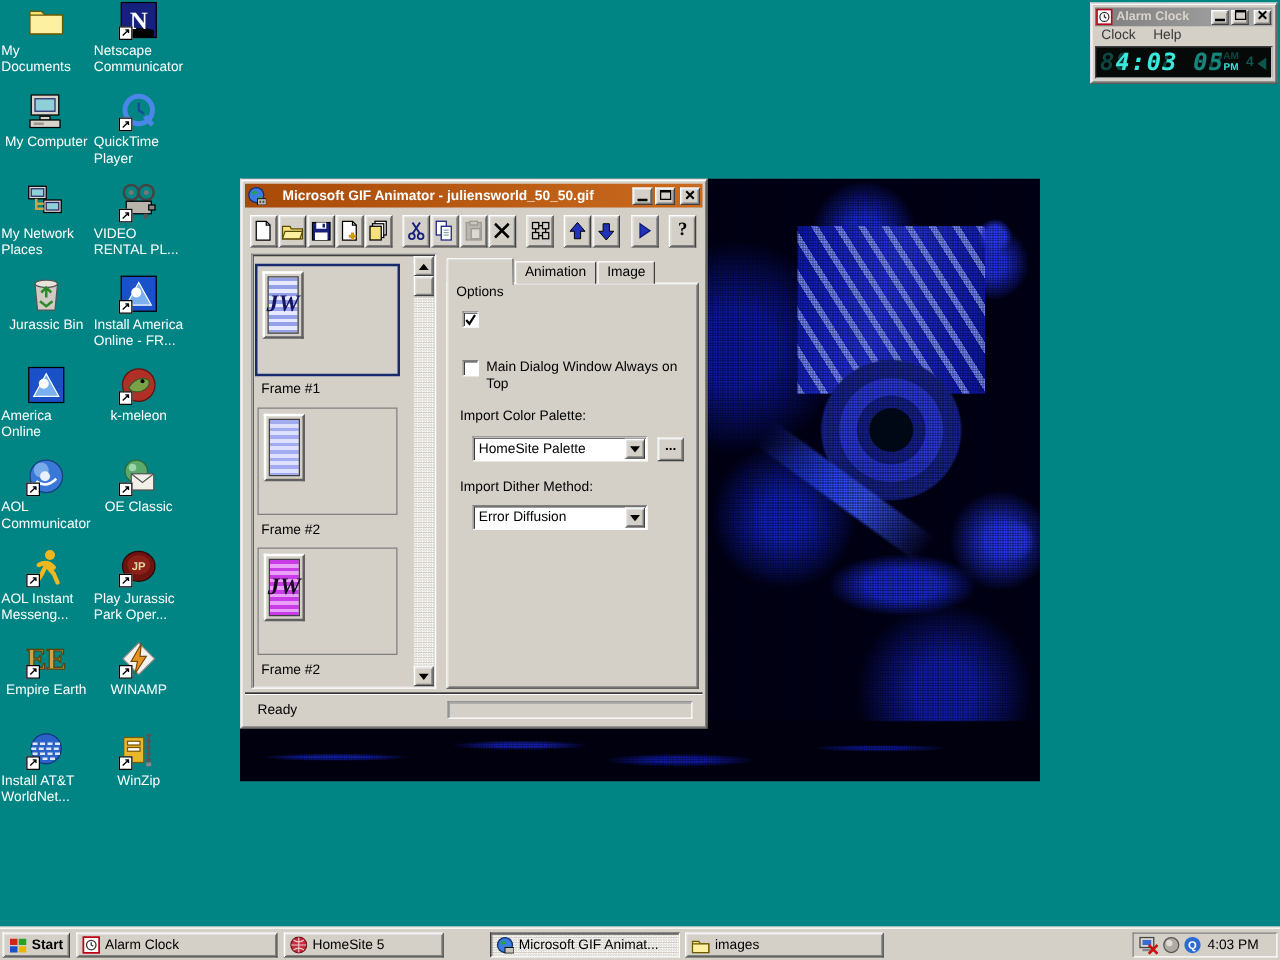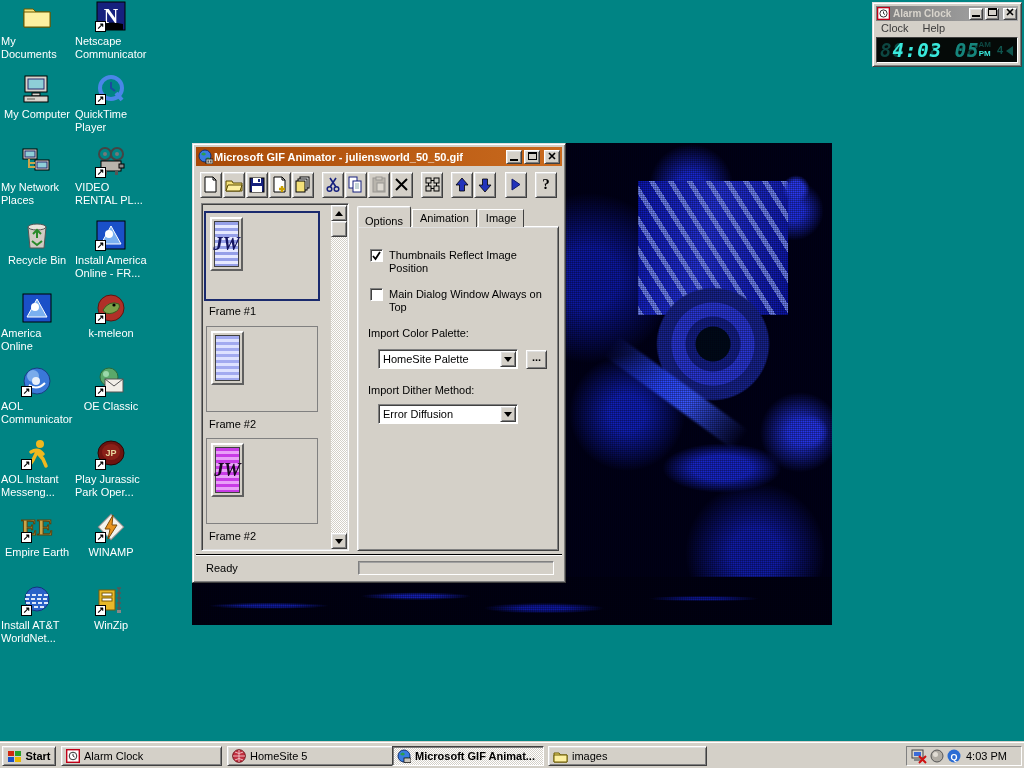--- a/index.html
+++ b/index.html
@@ -42,21 +42,21 @@
       radial-gradient(ellipse at 55% 65%, #0e18a0 0 24px, rgba(0,0,30,0) 60px),
       radial-gradient(ellipse at 80% 45%, #0c1690 0 20px, rgba(0,0,30,0) 55px),
       #000010; }
   .art::after { content:""; position:absolute; inset:0;
       background:repeating-linear-gradient(0deg, rgba(0,0,20,.30) 0 1px, rgba(0,0,0,0) 1px 2px),
                  repeating-linear-gradient(90deg, rgba(0,0,0,.22) 0 1px, rgba(0,0,0,0) 1px 2px); }
 
   
   .gifwin { position:absolute; left:192px; top:143px; width:374px; height:440px; background:#d4d0c8;
       border:1px solid; border-color:#dfdfdf #404040 #404040 #dfdfdf; box-shadow:inset 1px 1px 0 #fff, inset -1px -1px 0 #808080; }
-  .titlebar { position:absolute; left:3px; top:3px; right:3px; height:19px; display:flex; align-items:center; gap:1px;
+  .titlebar { position:absolute; left:3px; top:3px; right:3px; height:19px; display:flex; align-items:center; gap:13px;
       background:linear-gradient(90deg,#a84a08,#c96a1e); padding:0 2px; }
   .titlebar .ttext { color:#fff; font-weight:bold; flex:1; white-space:nowrap; overflow:hidden; }
   .tctrl { display:flex; gap:2px; }
   .tbtn { width:16px; height:14px; display:flex; align-items:flex-end; justify-content:center; padding-bottom:2px; }
   .g-min { width:8px; height:2px; background:#000; }
   .g-max { width:9px; height:8px; border:1px solid #000; border-top:2px solid #000; margin-bottom:1px; }
   .tbtn svg { margin-bottom:1px; }
 
   .toolbar { position:absolute; left:3px; top:24px; right:3px; height:33px; display:flex; align-items:center; padding:2px 4px; }
   .tb { width:26px; height:26px; display:flex; align-items:center; justify-content:center; margin-right:1px; }
@@ -81,21 +81,21 @@
       background:repeating-conic-gradient(#fff 0 25%, #d4d0c8 0 50%); background-size:2px 2px; }
   .sbtn { position:absolute; left:0; width:16px; height:16px; display:flex; align-items:center; justify-content:center; }
   .sthumb { position:absolute; left:0; top:16px; width:16px; height:16px; }
   .tri-up { width:0; height:0; border:4px solid transparent; border-bottom:5px solid #000; margin-top:-4px; }
   .tri-dn { width:0; height:0; border:4px solid transparent; border-top:5px solid #000; margin-bottom:-4px; }
 
   .tabarea { position:absolute; left:164px; top:62px; width:202px; height:345px; }
   .tabs { position:absolute; left:0; top:0; height:21px; display:flex; z-index:2; }
   .tab { height:18px; margin-top:3px; padding:2px 7px 0; background:#d4d0c8; border:1px solid;
       border-color:#fff #404040 #d4d0c8 #fff; border-bottom:none; margin-right:1px; }
-  .tab.active { height:21px; margin-top:0; padding-top:8px; font-weight:normal; border-top-left-radius:2px; border-top-right-radius:2px;
+  .tab.active { height:21px; margin-top:0; padding-top:21px; font-weight:normal; border-top-left-radius:2px; border-top-right-radius:2px;
       box-shadow:inset 1px 1px 0 #dfdfdf; position:relative; z-index:3; }
   .tabpanel { position:absolute; left:0; top:20px; right:0; bottom:0; background:#d4d0c8; border:1px solid;
       border-color:#fff #404040 #404040 #fff; box-shadow:inset 1px 1px 0 #dfdfdf, inset -1px -1px 0 #808080; }
   .cb { position:absolute; width:13px; height:13px; background:#fff; border:1px solid; border-color:#808080 #fff #fff #808080;
       box-shadow:inset 1px 1px 0 #404040; display:flex; align-items:center; justify-content:center; }
   .cblabel { position:absolute; width:156px; line-height:13px; }
   .flabel2 { position:absolute;text-align:right; }
   .select { position:absolute; height:20px; background:#fff; border:1px solid; border-color:#808080 #fff #fff #808080;
       box-shadow:inset 1px 1px 0 #404040; display:flex; align-items:center; }
   .selval { flex:1; padding-left:4px; white-space:nowrap; overflow:hidden; }
@@ -125,21 +125,21 @@
   .ampm { position:absolute; right:26px; top:2px; font-size:8px; font-weight:bold; line-height:9px; text-align:center; }
   .ampm .am { color:#0d4742; } .ampm .pm { color:#3ae8dc; }
   .a-ind { position:absolute; right:14px; top:6px; color:#0f554e; font-size:11px; font-weight:bold; }
   .a-bell { position:absolute; right:4px; top:8px; width:0; height:0; border:5px solid transparent; border-right:7px solid #0f554e; }
 
   
   .taskbar { position:absolute; left:0; bottom:0; width:1024px; height:26px; background:#d4d0c8; border-top:1px solid #fff; box-shadow:0 -1px 0 #d4d0c8; }
   .startbtn { position:absolute; left:2px; top:3px; width:54px; height:20px; display:flex; align-items:center; justify-content:center; gap:3px; font-weight:bold; font-size:11px; }
   .task { position:absolute; top:3px; height:20px; display:flex; align-items:center; gap:4px; padding:0 4px; overflow:hidden; white-space:nowrap; }
   .task.active { border-color:#404040 #fff #fff #404040; box-shadow:inset 1px 1px 0 #808080;
-      background:repeating-conic-gradient(#fff 0 25%, #d4d0c8 0 50%); background-size:2px 2px; font-weight:bold; }
+      background:repeating-conic-gradient(#fff 0 25%, #d4d0c8 0 50%); background-size:2px 2px; font-weight:normal; }
   .tray { position:absolute; right:2px; top:3px; width:116px; height:20px; display:flex; align-items:center; gap:3px; padding:0 4px;
       background:#d4d0c8; border:1px solid; border-color:#808080 #fff #fff #808080; }
   .tray .tclock { margin-left:2px; }
 </style>
 </head>
 <body>
 
 <div>
 
   <div class="icon-grid">
@@ -222,21 +222,21 @@
     </div>
 
     <div class="dcell">
       <div class="dicon">
           <svg width="32" height="32">
             <path d="M7 8 h18 l-2 21 h-14 z" fill="#d0ccc4" stroke="#555"></path>
             <ellipse cx="16" cy="8" rx="9" ry="3" fill="#e8e4dc" stroke="#555"></ellipse>
             <path d="M12 15 l4 -4 4 4 M16 11 v8 M11 22 l5 4 5 -4" stroke="#2a8a2a" stroke-width="2" fill="none"></path>
           </svg>
         </div>
-      <div class="dlabel">Recycle Bin</div>
+      <div class="dlabel">Jurassic Bin</div>
     </div>
 
     <div class="dcell">
       <div class="dicon">
           <svg width="32" height="32">
             <rect x="2" y="2" width="28" height="28" fill="#1a50c8" stroke="#000"></rect>
             <path d="M16 7 L26 25 H6 Z" fill="#7ab0f0" stroke="#fff"></path>
             <circle cx="14" cy="15" r="4" fill="#fff"></circle>
           </svg>
           <span class="sc-arrow">↗</span>
@@ -539,21 +539,20 @@
         <span class="tab active">Options</span>
         <span class="tab">Animation</span>
         <span class="tab">Image</span>
       </div>
       <div class="tabpanel">
         <span class="cb" style="left:12px; top:22px">
             <svg width="11" height="11">
               <polyline points="2,6 4.5,9 9,2" fill="none" stroke="#000" stroke-width="1.8"></polyline>
             </svg>
           </span>
-        <span class="cblabel" style="left:31px; top:22px">Thumbnails Reflect Image Position</span>
 
         <span class="cb" style="left:12px; top:61px"></span>
         <span class="cblabel" style="left:31px; top:61px">Main Dialog Window Always on Top</span>
 
         <span class="flabel2" style="left:10px; top:100px">Import Color Palette:</span>
         <span class="select" style="left:20px; top:122px; width:140px">
           <span class="selval">HomeSite Palette</span>
           <span class="selbtn out">
               <span class="tri-dn"></span>
             </span>
@@ -626,21 +625,21 @@
 
   <span class="task out" style="left:61px; width:161px">
     <svg width="14" height="14">
         <rect x="0.5" y="0.5" width="13" height="13" fill="#fff" stroke="#c00018" stroke-width="1.8"></rect>
         <circle cx="7" cy="7" r="3.8" fill="none" stroke="#333"></circle>
         <path d="M7 4.8 v2.2 l1.6 1" stroke="#333" fill="none"></path>
       </svg>
     <span>Alarm Clock</span>
   </span>
 
-  <span class="task out" style="left:227px; width:171px">
+  <span class="task out" style="left:227px; width:128px">
     <svg width="14" height="14">
         <circle cx="7" cy="7" r="6.3" fill="#c23040" stroke="#701018"></circle>
         <path d="M1 7 h12 M7 1 v12 M2.8 3 q4.2 3 8.4 0 M2.8 11 q4.2 -3 8.4 0" stroke="#f0c8cc" fill="none" stroke-width=".9"></path>
       </svg>
     <span>HomeSite 5</span>
   </span>
 
   <span class="task out active" style="left:392px; width:152px">
     <svg width="14" height="14">
         <circle cx="7" cy="7" r="6" fill="#3a7ce0" stroke="#10306e"></circle>

